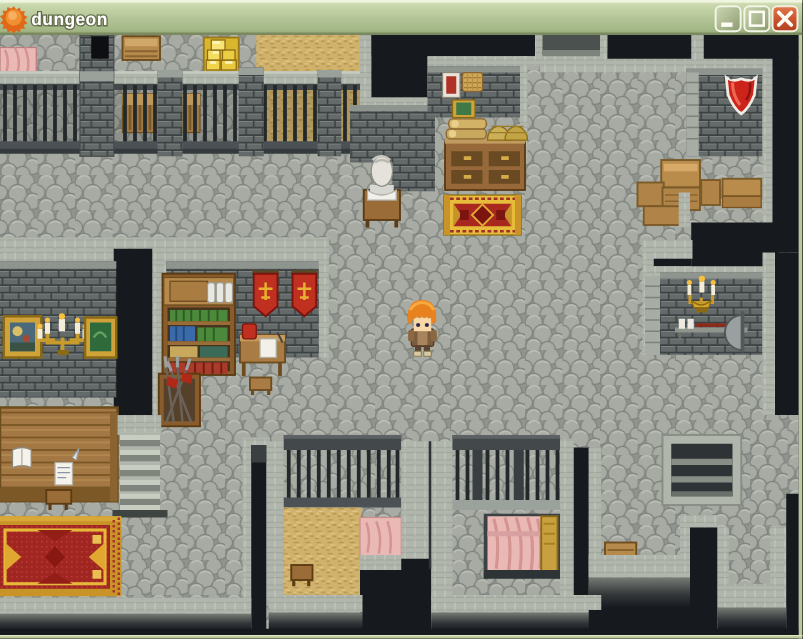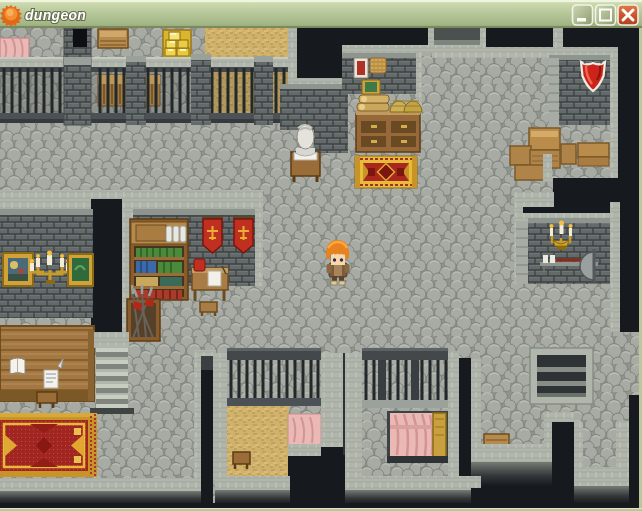--- a/index.html
+++ b/index.html
@@ -1,16 +1,16 @@
 <!DOCTYPE html>
 <html><head>
 <meta charset="utf-8">
 <style>
 html,body{margin:0;padding:0;background:#222;font-family:"Liberation Sans",sans-serif;}
-#win{position:relative;width:642px;height:511px;overflow:hidden;font-style:italic;}
+#win{position:relative;width:642px;height:511px;overflow:hidden;}
 </style>
 </head>
 <body>
 <div id="win">
 <svg width="642" height="511" viewBox="0 0 642 511" xmlns="http://www.w3.org/2000/svg">
 <defs>
 <linearGradient id="tbar" x1="0" y1="0" x2="0" y2="1">
 <stop offset="0" stop-color="#e8f0d4"></stop>
           <stop offset="0.12" stop-color="#ccd9ae"></stop>
 <stop offset="0.5" stop-color="#b4c698"></stop>

